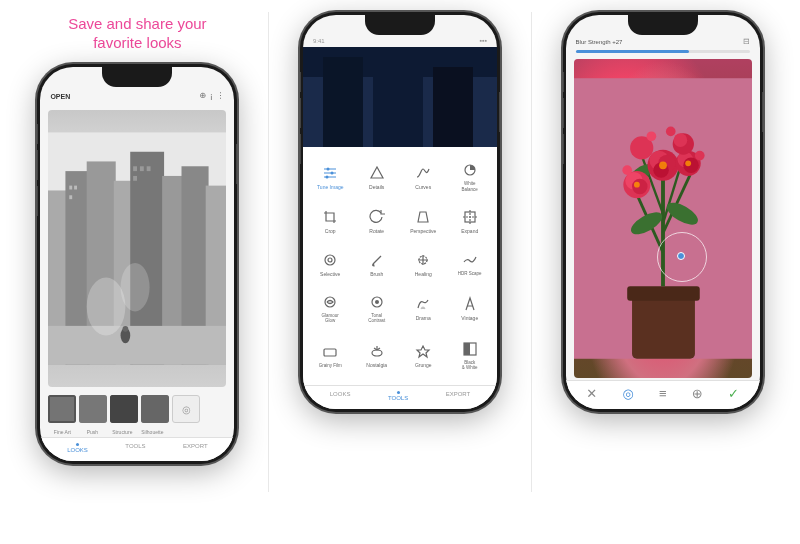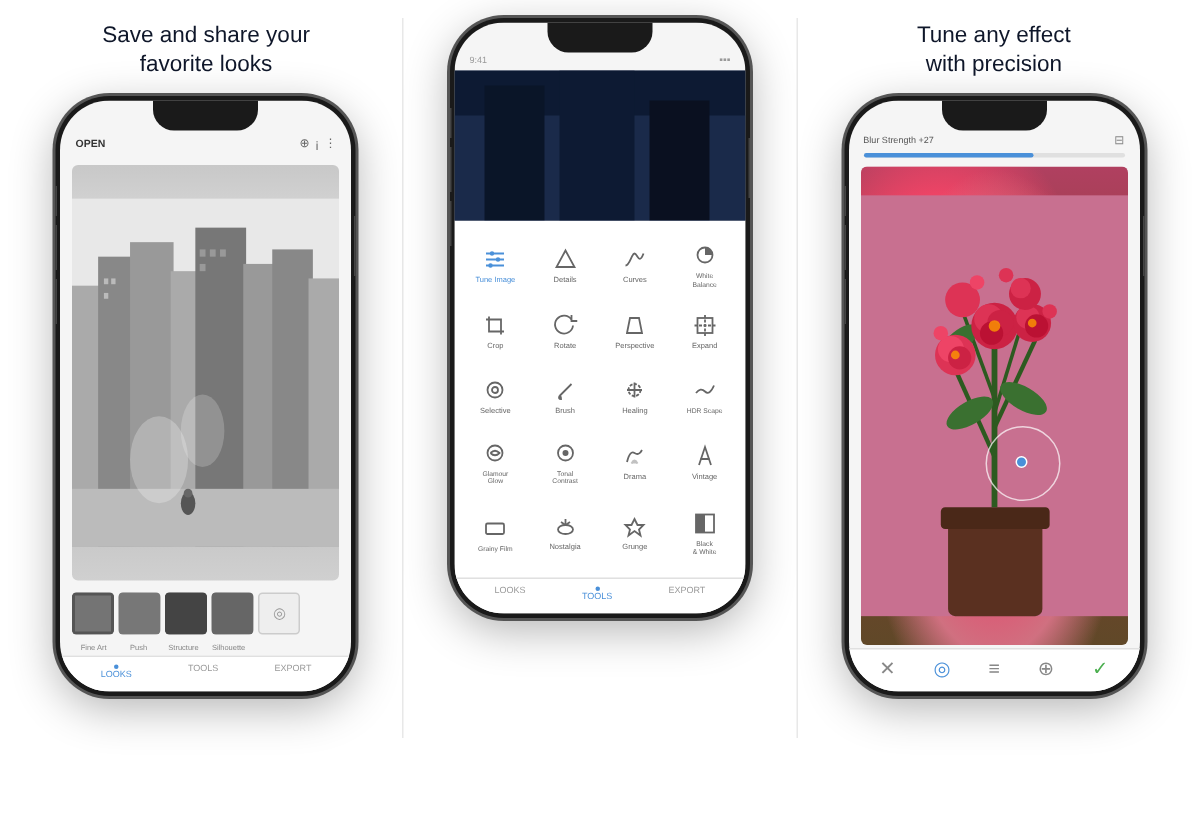--- a/index.html
+++ b/index.html
@@ -18,21 +18,21 @@
 
     .panel {
       display: flex;
       flex-direction: column;
       align-items: center;
       width: 248px;
     }
 
     .panel-title {
       font-size: 15px;
-      color: #0f172a;
+      color: #ec4899;
       text-align: center;
       margin-bottom: 10px;
       line-height: 1.3;
       height: 42px;
       display: flex;
       align-items: center;
       justify-content: center;
     }
 
     
@@ -690,22 +690,20 @@
           </div>
         </div>
       </div>
     </div>
   </div>
 </div>
 
 <div class="divider"></div>
 
 <div class="panel">
-  <div class="panel-title" style="white-space:pre-line;">Tune any effect
-with precision</div>
   <div class="phone">
     <div class="phone-side-btn-right"></div>
     <div class="phone-side-btn-left-1"></div>
     <div class="phone-side-btn-left-2"></div>
     <div class="phone-side-btn-left-3"></div>
     <div class="phone-inner">
       <div class="notch"></div>
       <div class="phone3-screen">
         <div class="phone3-top-bar">
           <span style="font-size:6px; color:#555; font-weight:500;">Blur Strength +27</span>

